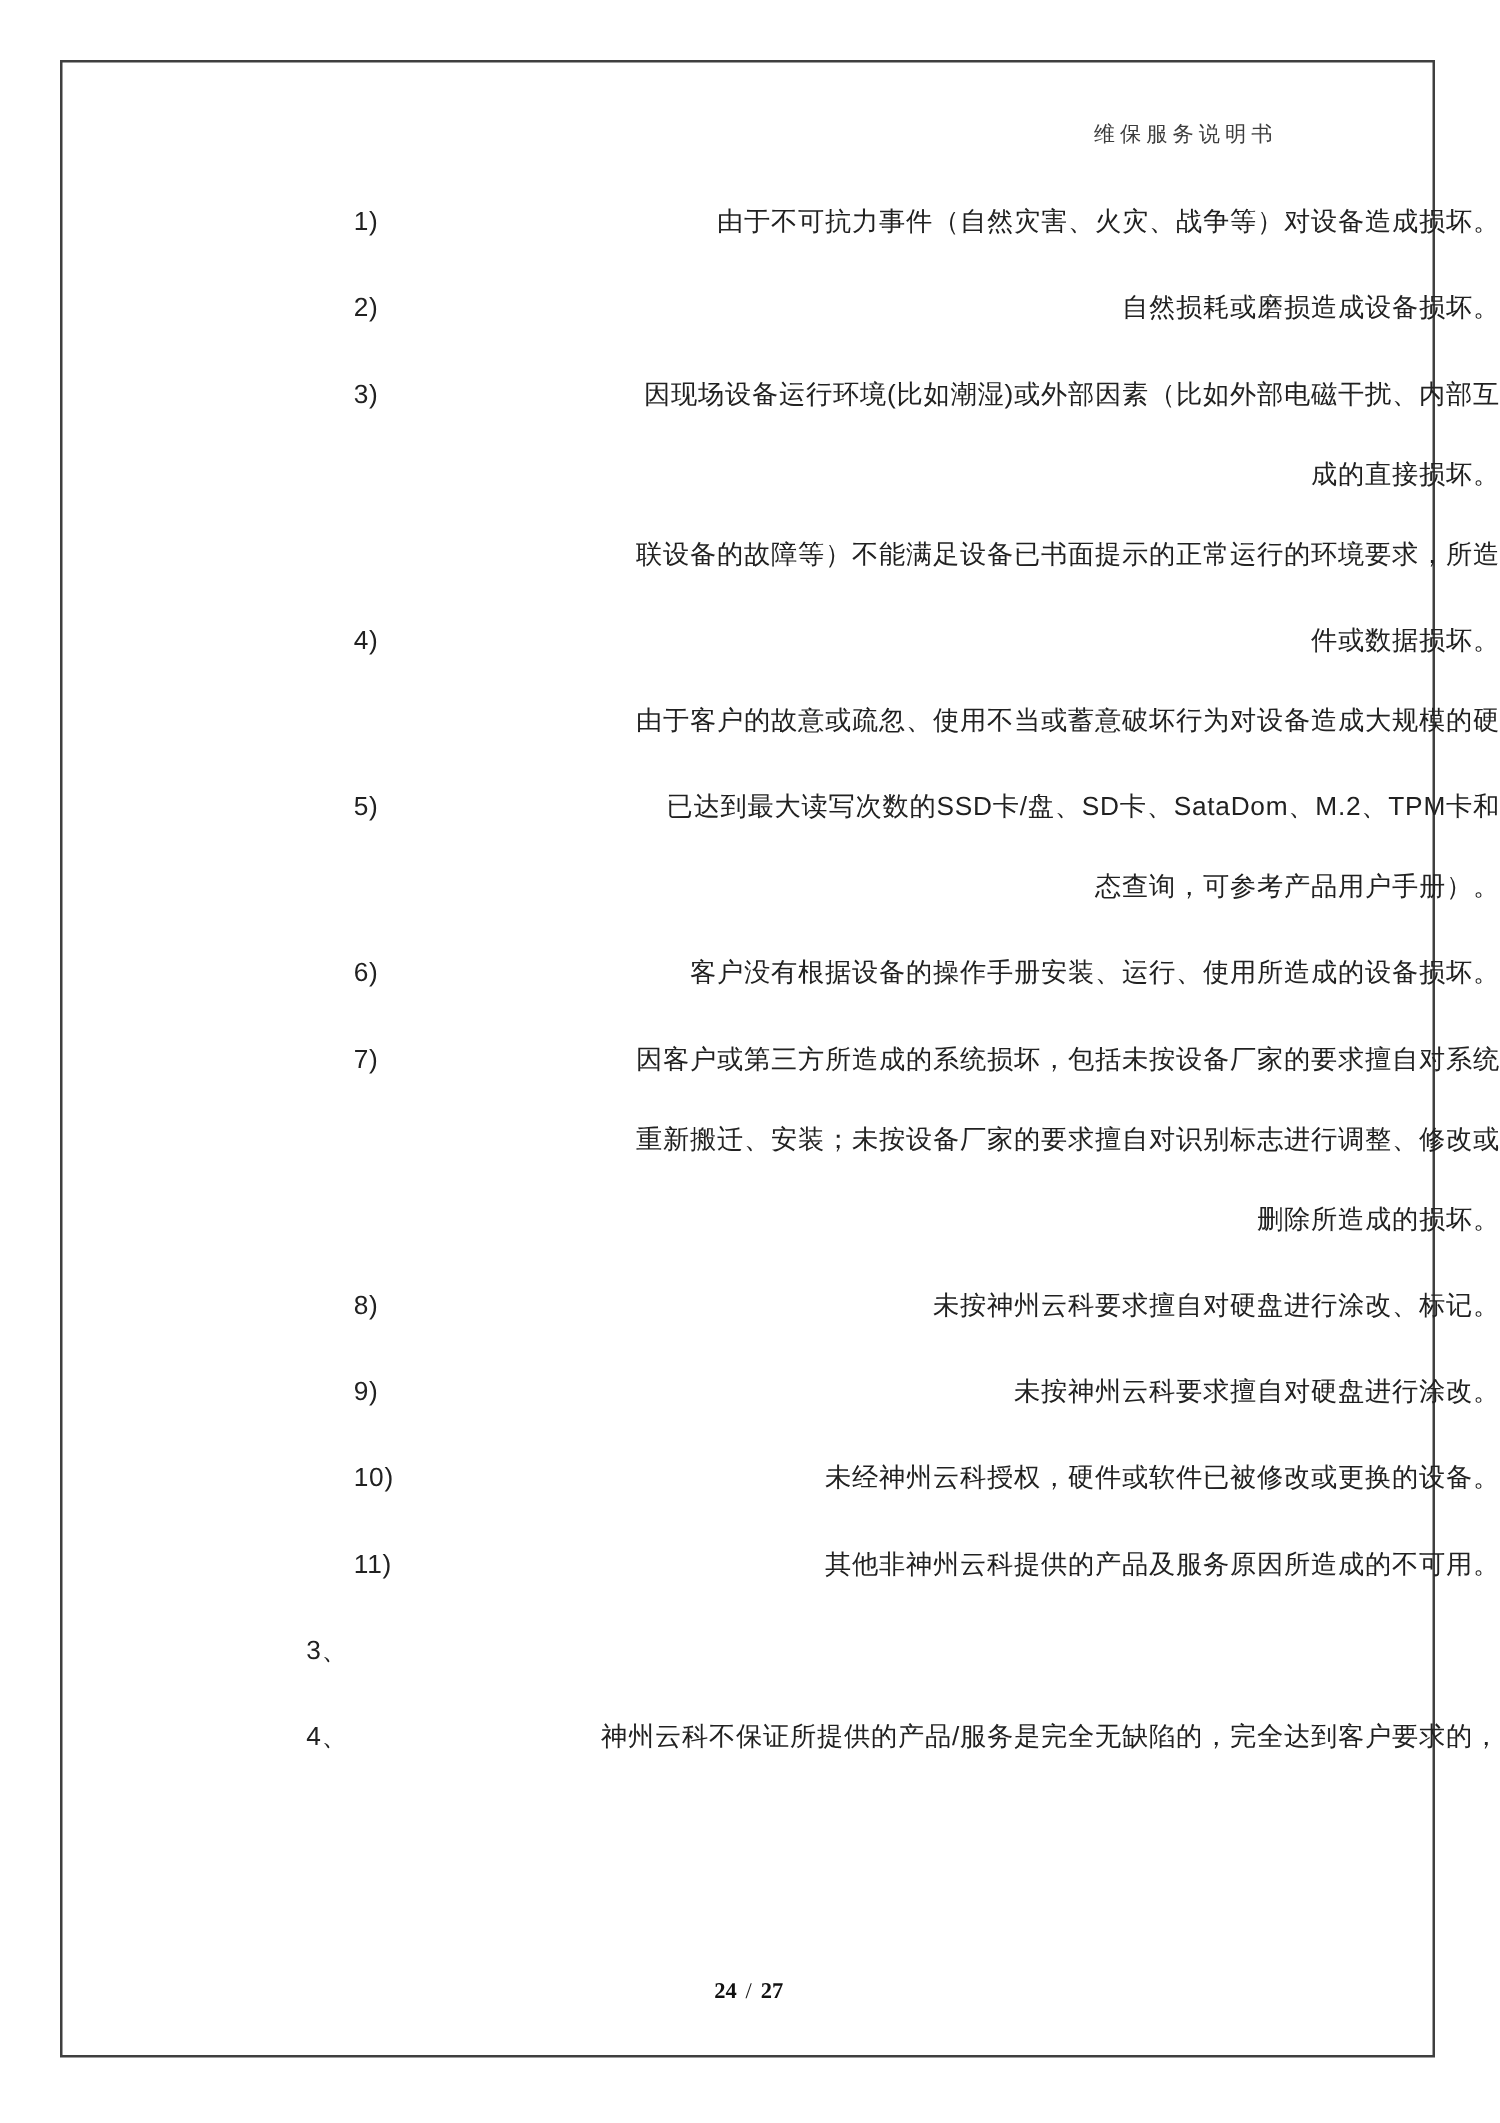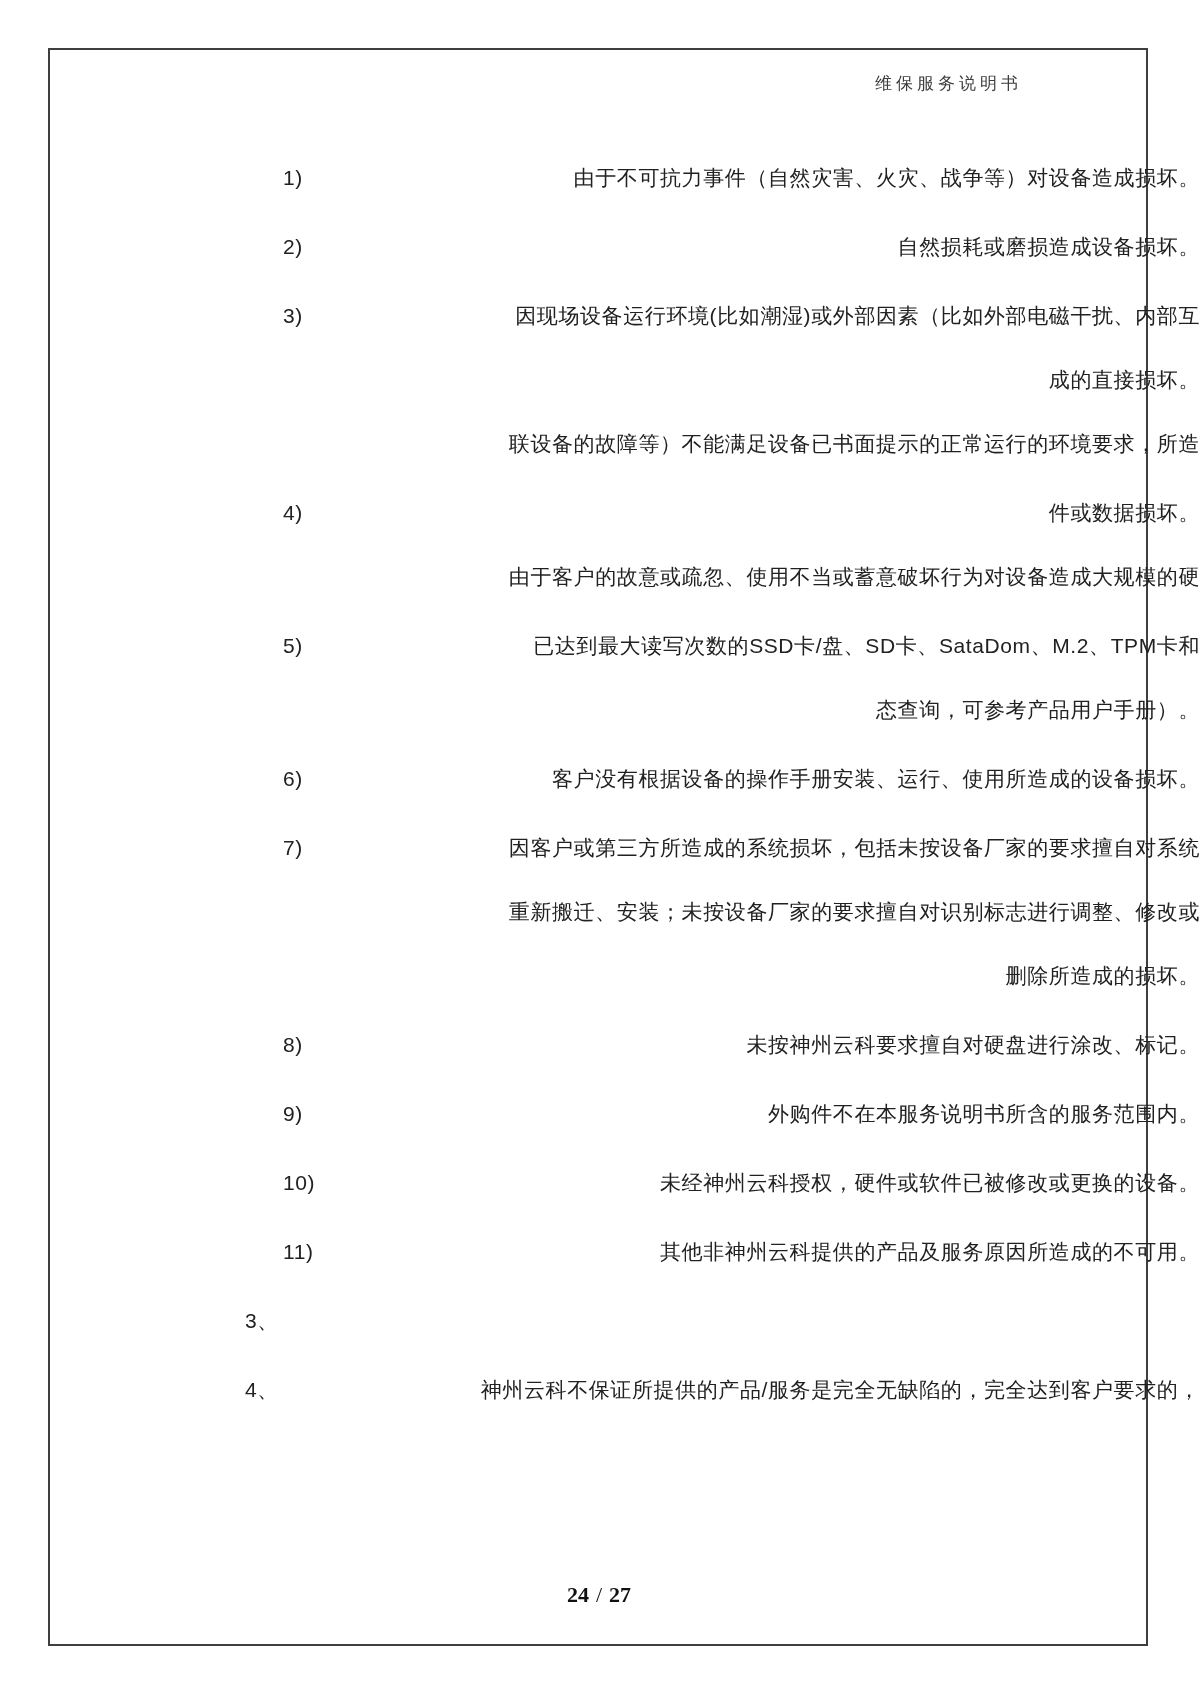--- a/index.html
+++ b/index.html
@@ -21,21 +21,21 @@
     position: absolute;
     left: 48px;
     top: 48px;
     width: 1100px;
     height: 1598px;
     border: 2px solid #3f3f3f;
     box-sizing: border-box;
   }
   .doc-header {
     position: absolute;
-    top: 72px;
+    top: 96px;
     right: 178px;
     font-family: "Liberation Serif", "DejaVu Serif", serif;
     font-size: 17px;
     color: #3d3d3d;
     letter-spacing: 4px;
     white-space: nowrap;
   }
   .doc-list {
     position: absolute;
     top: 146px;
@@ -70,21 +70,21 @@
     line-height: 64px;
     white-space: nowrap;
   }
   .doc-footer {
     position: absolute;
     top: 1582px;
     left: 0;
     width: 1198px;
     text-align: center;
     font-family: "Liberation Serif", "DejaVu Serif", serif;
-    font-size: 22px;
+    font-size: 18px;
     font-weight: bold;
     color: #111111;
   }
   .doc-footer .sep {
     font-weight: normal;
     padding: 0 7px;
   }
 </style>
 </head>
 <body>
@@ -155,21 +155,21 @@
     <div class="item">
       <div class="num">8)</div>
       <div class="lines">
         <div class="line">未按神州云科要求擅自对硬盘进行涂改、标记。</div>
       </div>
     </div>
 
     <div class="item">
       <div class="num">9)</div>
       <div class="lines">
-        <div class="line">外购件不在本服务说明书所含的服务范围内。</div>
+        <div class="line">未按神州云科要求擅自对硬盘进行涂改。</div>
       </div>
     </div>
 
     <div class="item">
       <div class="num">10)</div>
       <div class="lines">
         <div class="line">未经神州云科授权，硬件或软件已被修改或更换的设备。</div>
       </div>
     </div>
 

